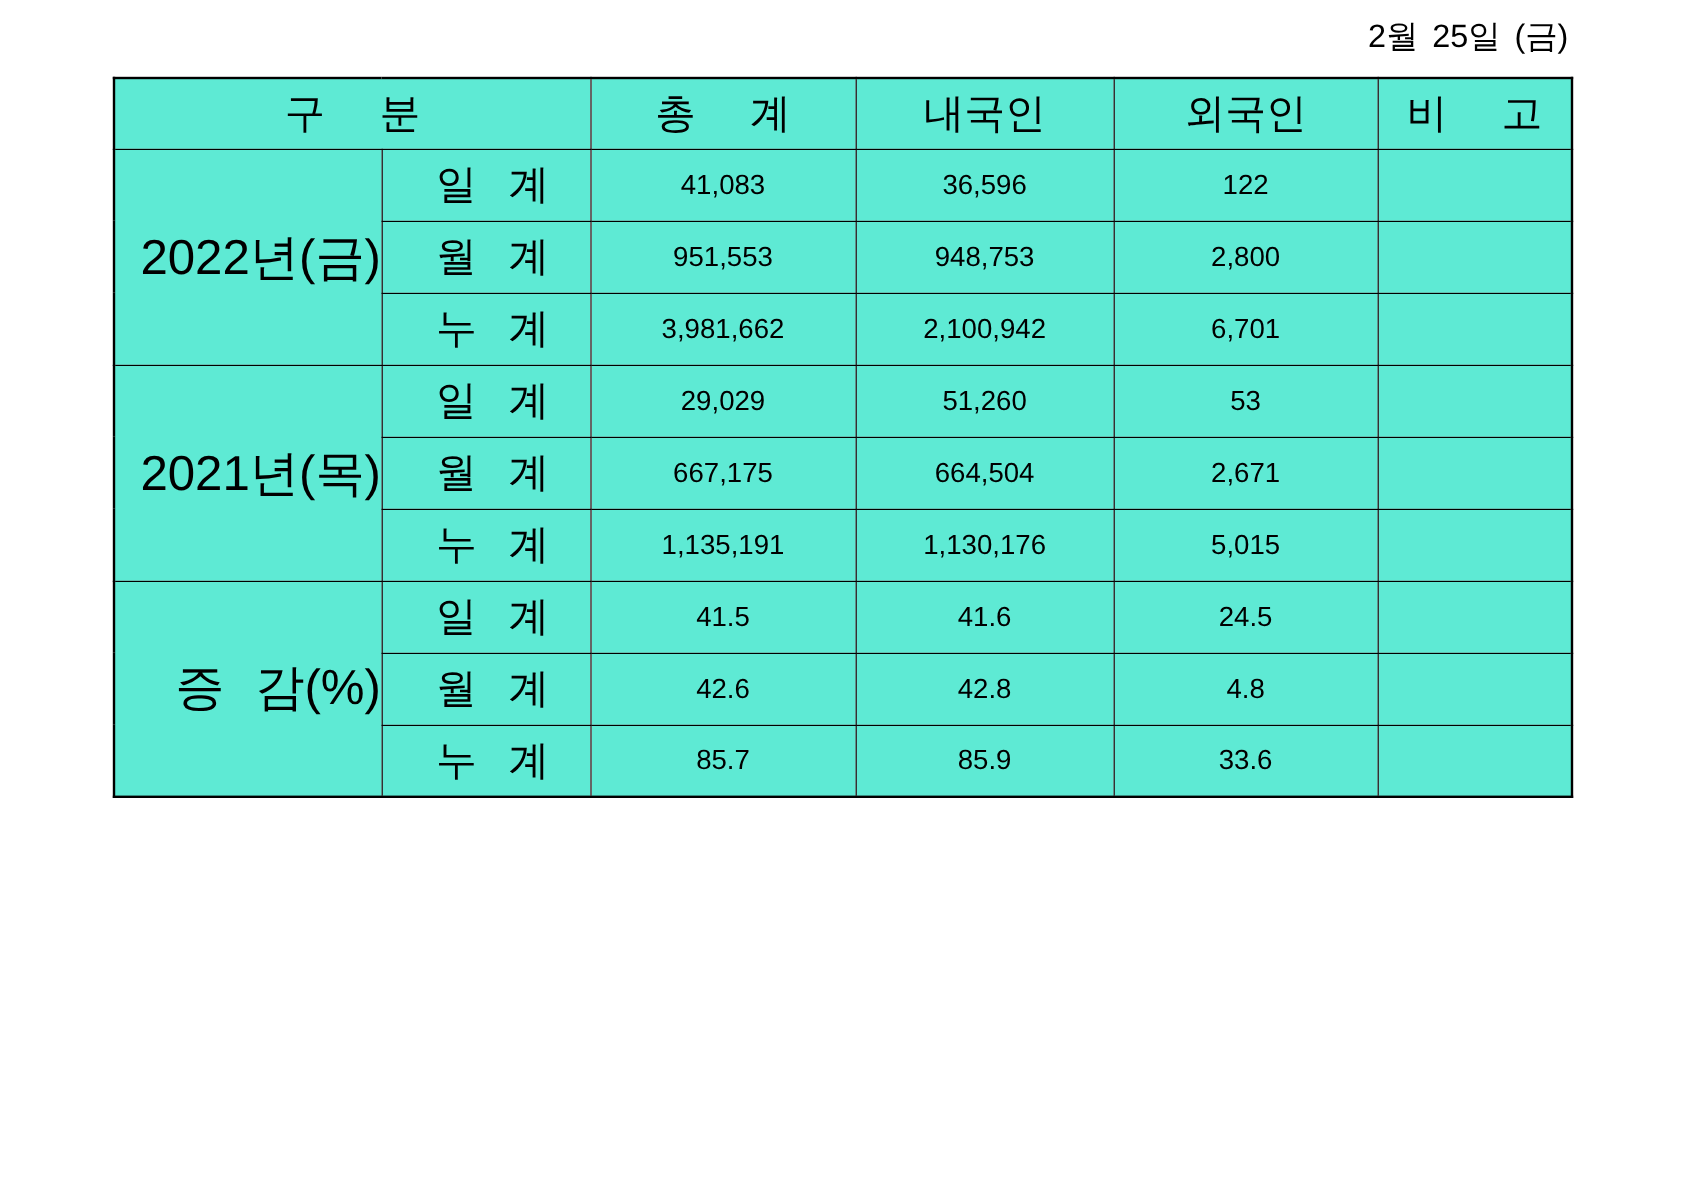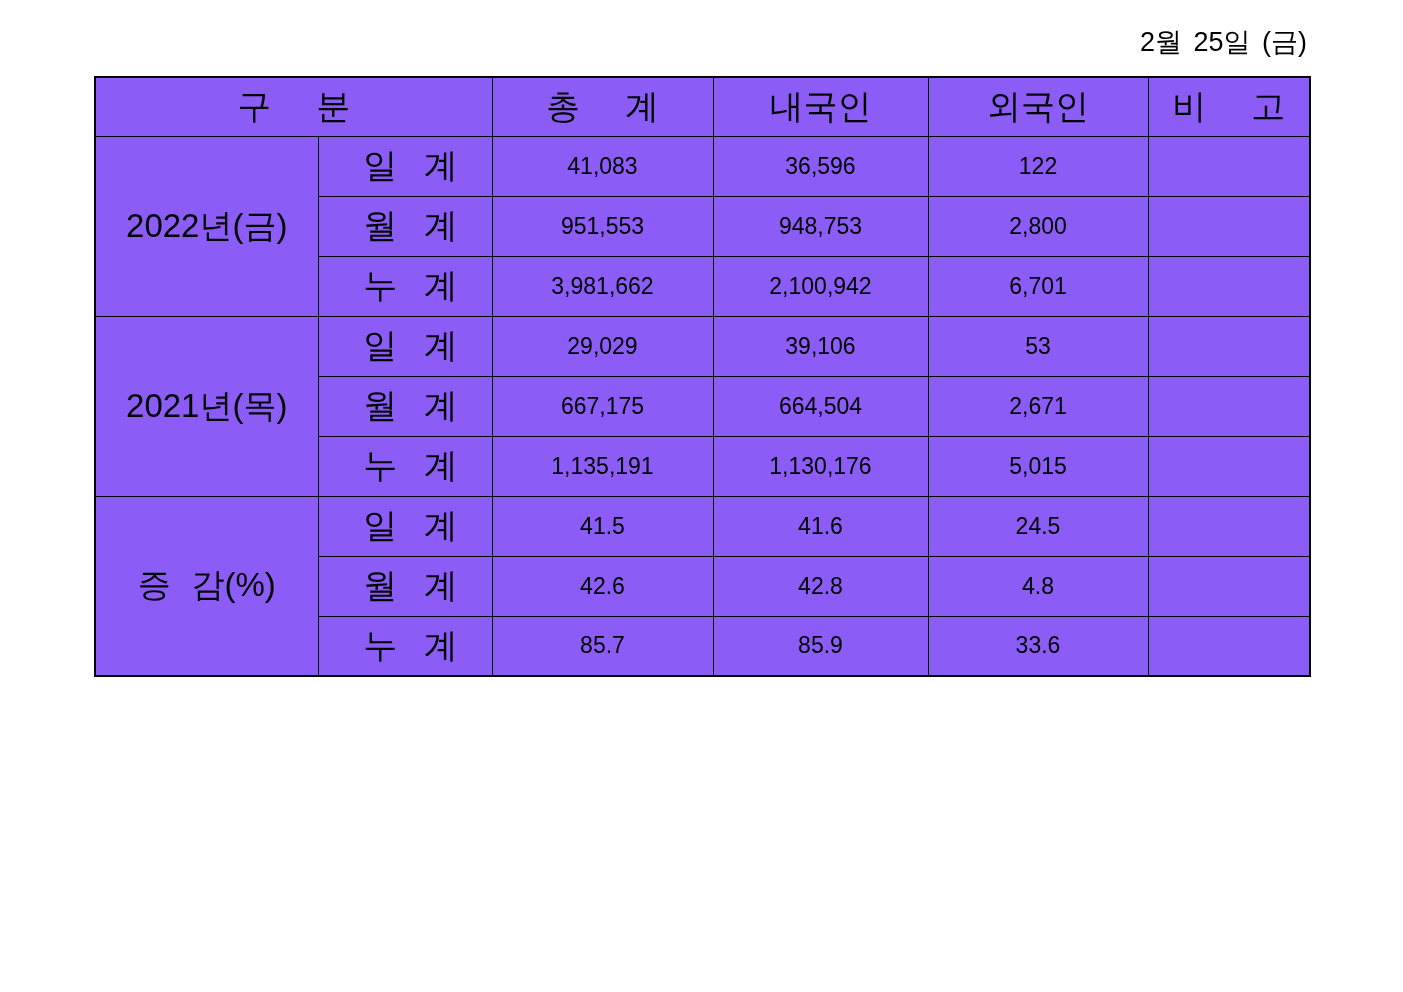--- a/index.html
+++ b/index.html
@@ -22,53 +22,54 @@
     margin: 96px 0 0 0;
     font-size: 48px;
     font-weight: bold;
     text-align: center;
     letter-spacing: 1px;
     word-spacing: 0.38em;
     line-height: 1.15;
     white-space: nowrap;
   }
   .date-line {
-    margin-top: 24px;
+    margin-top: 12px;
     font-size: 27px;
     text-align: right;
     word-spacing: 4px;
     padding-right: 2px;
   }
   table.report {
     margin-top: 16px;
     border-collapse: collapse;
     table-layout: fixed;
     width: 1215px;
     border: 2.5px solid #000;
   }
   .report th, .report td {
     border: 1.5px solid #000;
     padding: 0;
     text-align: center;
     vertical-align: middle;
     overflow: hidden;
-    background: #8b5cf6;
+    background: #5eead4;
   }
   .report thead tr { height: 59px; }
   .report tbody tr { height: 60px; }
   .report thead th {
     font-size: 34px;
     font-weight: normal;
     word-spacing: 1.05em;
     white-space: nowrap;
   }
   td.year-cell {
-    font-size: 33px;
+    font-size: 41px;
     word-spacing: 0.35em;
     white-space: nowrap;
+    text-align: right;
   }
   td.label-cell {
     font-size: 34px;
     word-spacing: 0.5em;
     white-space: nowrap;
     padding-left: 11px;
   }
   td.num-cell {
     font-size: 23px;
     font-weight: normal;
@@ -124,21 +125,21 @@
         <td class="num-cell">3,981,662</td>
         <td class="num-cell">2,100,942</td>
         <td class="num-cell">6,701</td>
         <td class="note-cell"></td>
       </tr>
 
       <tr>
         <td rowspan="3" class="year-cell">2021년(목)</td>
         <td class="label-cell">일 계</td>
         <td class="num-cell">29,029</td>
-        <td class="num-cell">39,106</td>
+        <td class="num-cell">51,260</td>
         <td class="num-cell">53</td>
         <td class="note-cell"></td>
       </tr>
       <tr>
         <td class="label-cell">월 계</td>
         <td class="num-cell">667,175</td>
         <td class="num-cell">664,504</td>
         <td class="num-cell">2,671</td>
         <td class="note-cell"></td>
       </tr>

